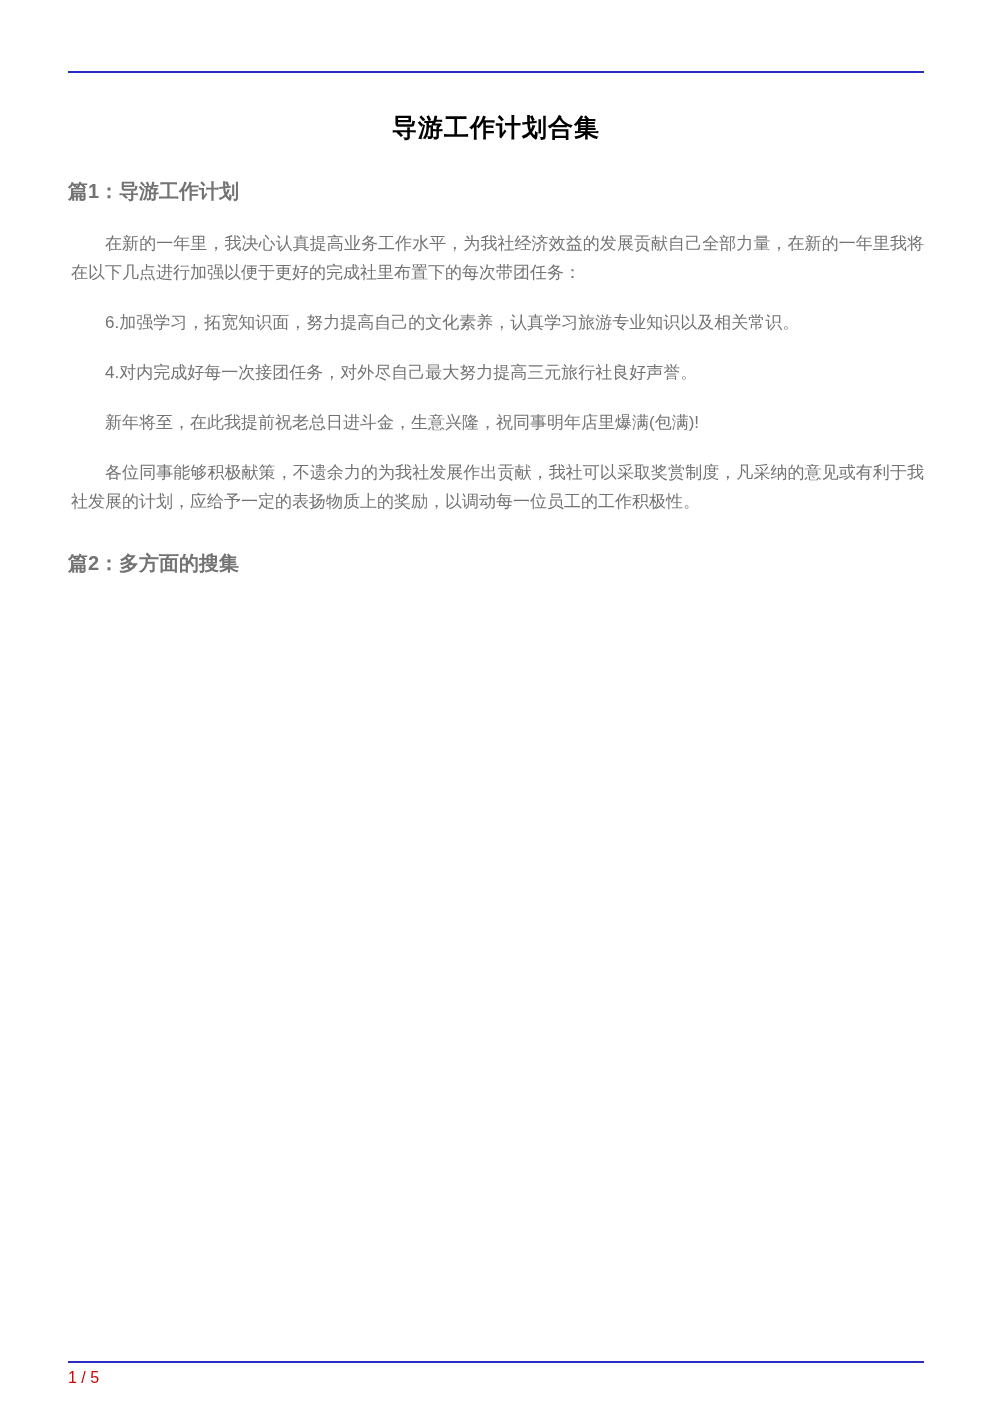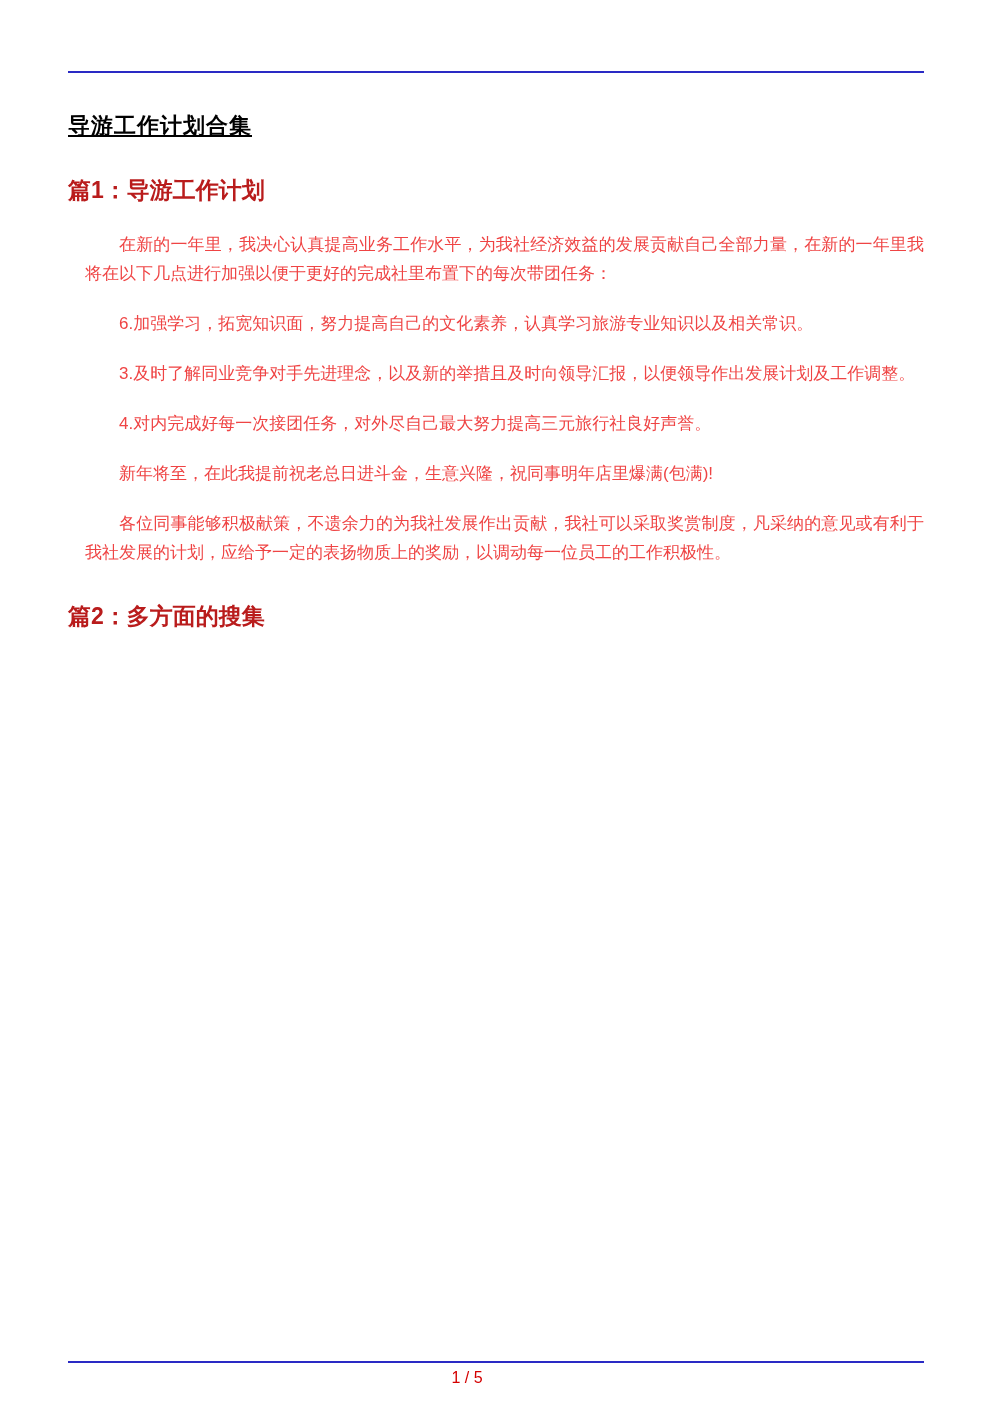--- a/index.html
+++ b/index.html
@@ -18,72 +18,71 @@
   }
   .content {
     padding: 0 68px;
   }
   .top-rule {
     margin-top: 71px;
     border-top: 2px solid #2a2ac4;
   }
   .doc-title {
     margin-top: 38px;
-    font-size: 22px;
+    text-align: center;
+    font-size: 25px;
     font-weight: bold;
     color: #000000;
     letter-spacing: 1px;
-    text-decoration: underline;
   }
   .section-heading {
     margin: 34px 0 24px 0;
-    font-size: 23px;
+    font-size: 20px;
     font-weight: bold;
-    color: #b91c1c;
+    color: #737373;
   }
   .para {
     font-size: 17px;
     line-height: 29px;
-    margin: 0 0 21px 17px;
+    margin: 0 0 21px 3px;
     text-indent: 2em;
     text-align: justify;
-    color: #ef4444;
+    color: #737373;
   }
   .footer {
     position: absolute;
     left: 68px;
     right: 68px;
     bottom: 14px;
   }
   .bottom-rule {
     border-top: 2px solid #2a2ac4;
   }
   .page-number {
     margin-top: 4px;
-    text-align: center;
+    text-align: left;
     padding-right: 58px;
     font-size: 16px;
     line-height: 22px;
     color: #d40000;
   }
 </style>
 </head>
 <body>
 
 <div class="page">
   <div class="content">
     <div class="top-rule"></div>
 
     <h1 class="doc-title">导游工作计划合集</h1>
 
     <h2 class="section-heading">篇1：导游工作计划</h2>
 
     <p class="para">在新的一年里，我决心认真提高业务工作水平，为我社经济效益的发展贡献自己全部力量，在新的一年里我将在以下几点进行加强以便于更好的完成社里布置下的每次带团任务：</p>
     <p class="para">6.加强学习，拓宽知识面，努力提高自己的文化素养，认真学习旅游专业知识以及相关常识。</p>
-    <p class="para">3.及时了解同业竞争对手先进理念，以及新的举措且及时向领导汇报，以便领导作出发展计划及工作调整。</p>
     <p class="para">4.对内完成好每一次接团任务，对外尽自己最大努力提高三元旅行社良好声誉。</p>
     <p class="para">新年将至，在此我提前祝老总日进斗金，生意兴隆，祝同事明年店里爆满(包满)!</p>
     <p class="para">各位同事能够积极献策，不遗余力的为我社发展作出贡献，我社可以采取奖赏制度，凡采纳的意见或有利于我社发展的计划，应给予一定的表扬物质上的奖励，以调动每一位员工的工作积极性。</p>
 
     <h2 class="section-heading">篇2：多方面的搜集</h2>
 
   </div>
 
   <div class="footer">
     <div class="bottom-rule"></div>

